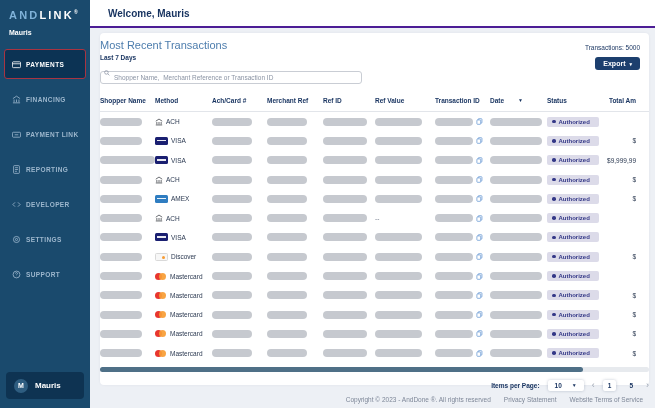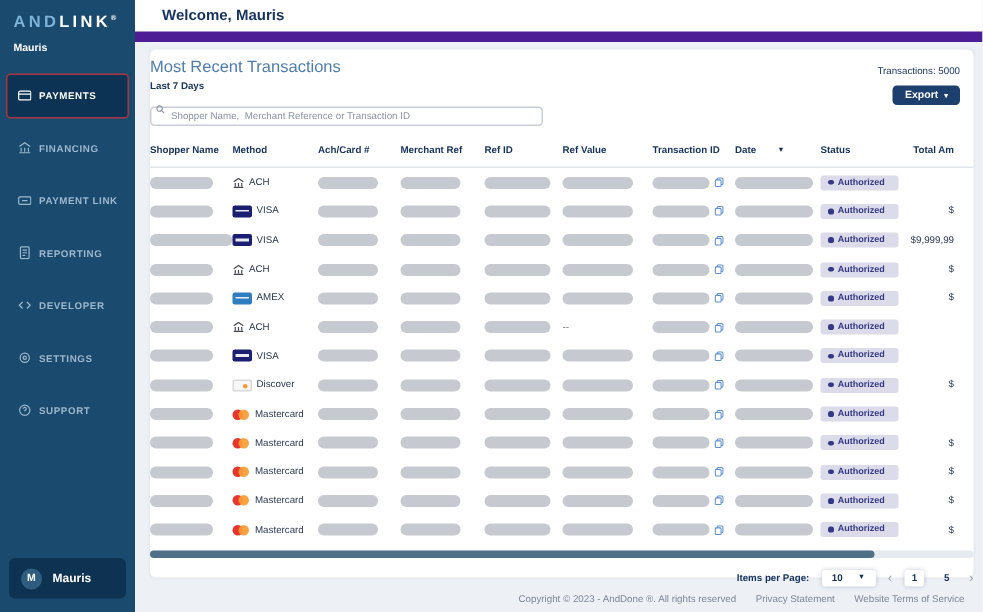--- a/index.html
+++ b/index.html
@@ -24,21 +24,21 @@
   .profile { position:absolute; left:6px; right:6px; bottom:9px; height:27px;
              background:#0e3352; border-radius:4px; display:flex; align-items:center;
              gap:7px; padding:0 8px; }
   .avatar { width:14px; height:14px; border-radius:50%; background:#2e5d80; color:#fff;
             font-size:7px; font-weight:bold; display:flex; align-items:center; justify-content:center; }
   .profile-name { color:#fff; font-size:8px; font-weight:bold; }
 
   
   .main { position:absolute; left:90px; top:0; right:0; bottom:0; }
   .topbar { height:28px; background:#fff; display:flex; align-items:center;
-            padding-left:18px; border-bottom:7px solid #4c1d95; }
+            padding-left:18px; border-bottom:2px solid #4c1d95; }
   .welcome { font-size:10px; font-weight:bold; color:#16325f; }
 
   .card { position:absolute; left:10px; top:33px; width:549px; height:352px;
           background:#fff; border-radius:4px; padding:6px 0; box-shadow:0 0 3px rgba(20,40,80,.06); }
   .panel-title { font-size:11px; color:#4d7dad; }
   .panel-period { font-size:6.5px; font-weight:bold; color:#16325f; margin-top:3px; }
   .tx-count { position:absolute; top:11px; right:9px; font-size:6.5px; color:#16325f; }
   .controls { display:flex; margin-top:5px; }
   .search-wrap { position:relative; width:262px; }
   .search-wrap svg { position:absolute; left:4px; top:3.5px; width:6px; height:6px; }

